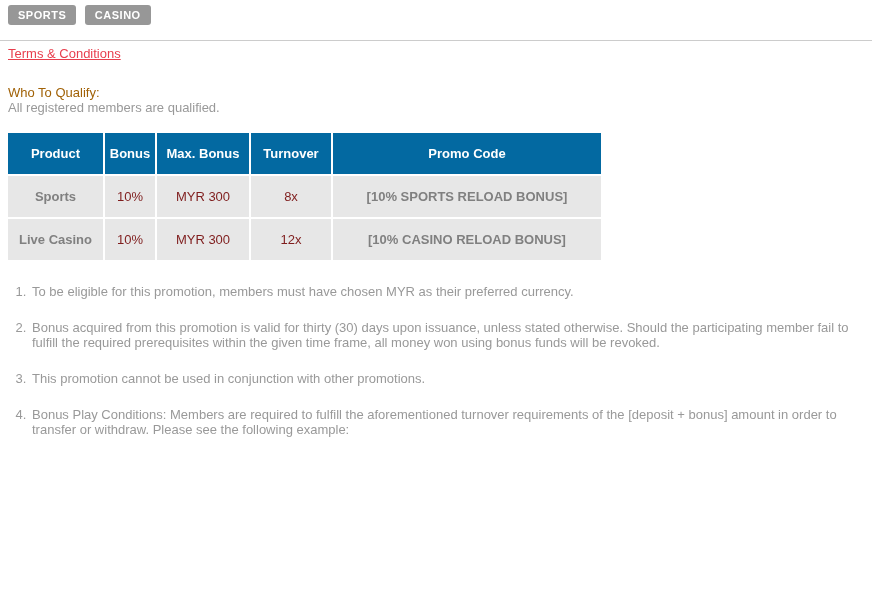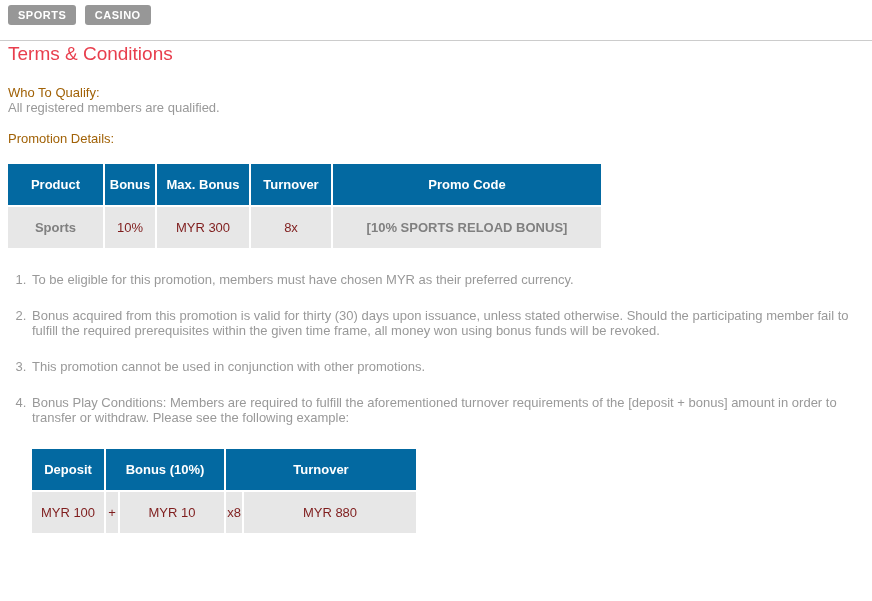--- a/index.html
+++ b/index.html
@@ -38,25 +38,26 @@
   }
 
   .promo-title {
     margin-top: 20px;
     font-size: 15px;
     line-height: 17px;
     color: #f4611f;
   }
   .terms-link {
     margin-top: 5px;
-    font-size: 19px;
+    font-size: 13px;
     line-height: 15px;
     color: #e83e4d;
     cursor: pointer;
     width: fit-content;
+    text-decoration: underline;
   }
 
   .section-heading {
     font-weight: normal;
     color: #a16207;
     line-height: 15px;
   }
   .qualify-heading { margin-top: 24px; }
   .qualify-text { line-height: 15px; }
   .details-heading { margin-top: 16px; }
@@ -118,69 +119,50 @@
     <button class="tab-btn">CASINO</button>
   </div>
 
   <hr class="divider">
 
   <div class="terms-link">Terms &amp; Conditions</div>
 
   <div class="section-heading qualify-heading">Who To Qualify:</div>
   <div class="qualify-text">All registered members are qualified.</div>
 
-  <div class="section-heading details-heading">Promotion Details:</div>
 
   <table class="promo-table">
     <thead>
       <tr>
         <th class="col-product">Product</th>
         <th class="col-bonus">Bonus</th>
         <th class="col-maxbonus">Max. Bonus</th>
         <th class="col-turnover">Turnover</th>
         <th class="col-promocode">Promo Code</th>
       </tr>
     </thead>
     <tbody>
       <tr>
         <td class="cell-strong">Sports</td>
         <td>10%</td>
         <td>MYR 300</td>
         <td>8x</td>
         <td class="cell-strong">[10% SPORTS RELOAD BONUS]</td>
       </tr>
+      <tr>
+        <td class="cell-strong">Live Casino</td>
+        <td>10%</td>
+        <td>MYR 300</td>
+        <td>12x</td>
+        <td class="cell-strong">[10% CASINO RELOAD BONUS]</td>
+      </tr>
     </tbody>
   </table>
 
   <ol class="terms-list">
     <li>To be eligible for this promotion, members must have chosen MYR as their preferred currency.</li>
     <li>Bonus acquired from this promotion is valid for thirty (30) days upon issuance, unless stated otherwise. Should the participating member fail to fulfill the required prerequisites within the given time frame, all money won using bonus funds will be revoked.</li>
     <li>This promotion cannot be used in conjunction with other promotions.</li>
     <li>Bonus Play Conditions: Members are required to fulfill the aforementioned turnover requirements of the [deposit + bonus] amount in order to transfer or withdraw. Please see the following example:</li>
   </ol>
 
-  <table class="example-table">
-    <colgroup>
-      <col class="col-deposit">
-        <col class="col-plus">
-        <col class="col-ebonus">
-        <col class="col-mult">
-        <col class="col-eturn">
-    </colgroup>
-    <thead>
-      <tr>
-        <th>Deposit</th>
-        <th colspan="2">Bonus (10%)</th>
-        <th colspan="2">Turnover</th>
-      </tr>
-    </thead>
-    <tbody>
-      <tr>
-        <td>MYR 100</td>
-        <td class="narrow">+</td>
-        <td>MYR 10</td>
-        <td class="narrow">x8</td>
-        <td>MYR 880</td>
-      </tr>
-    </tbody>
-  </table>
 
 </div>
 
 </body></html>

